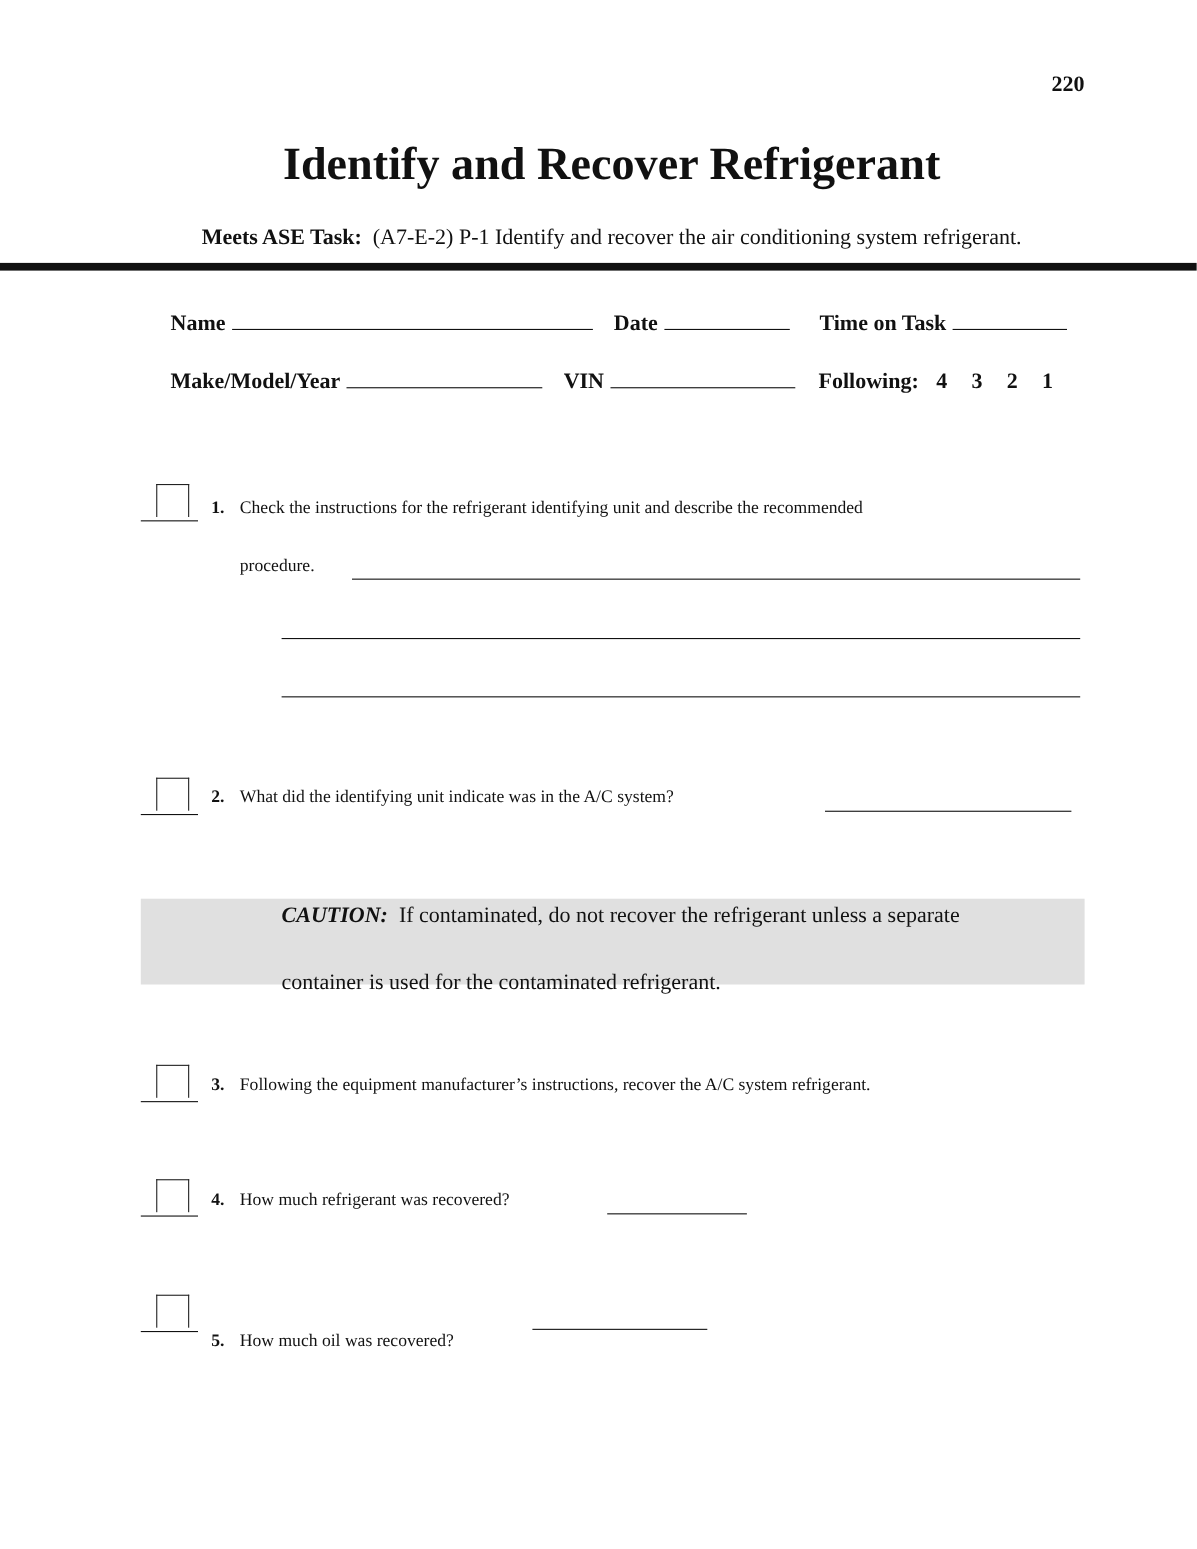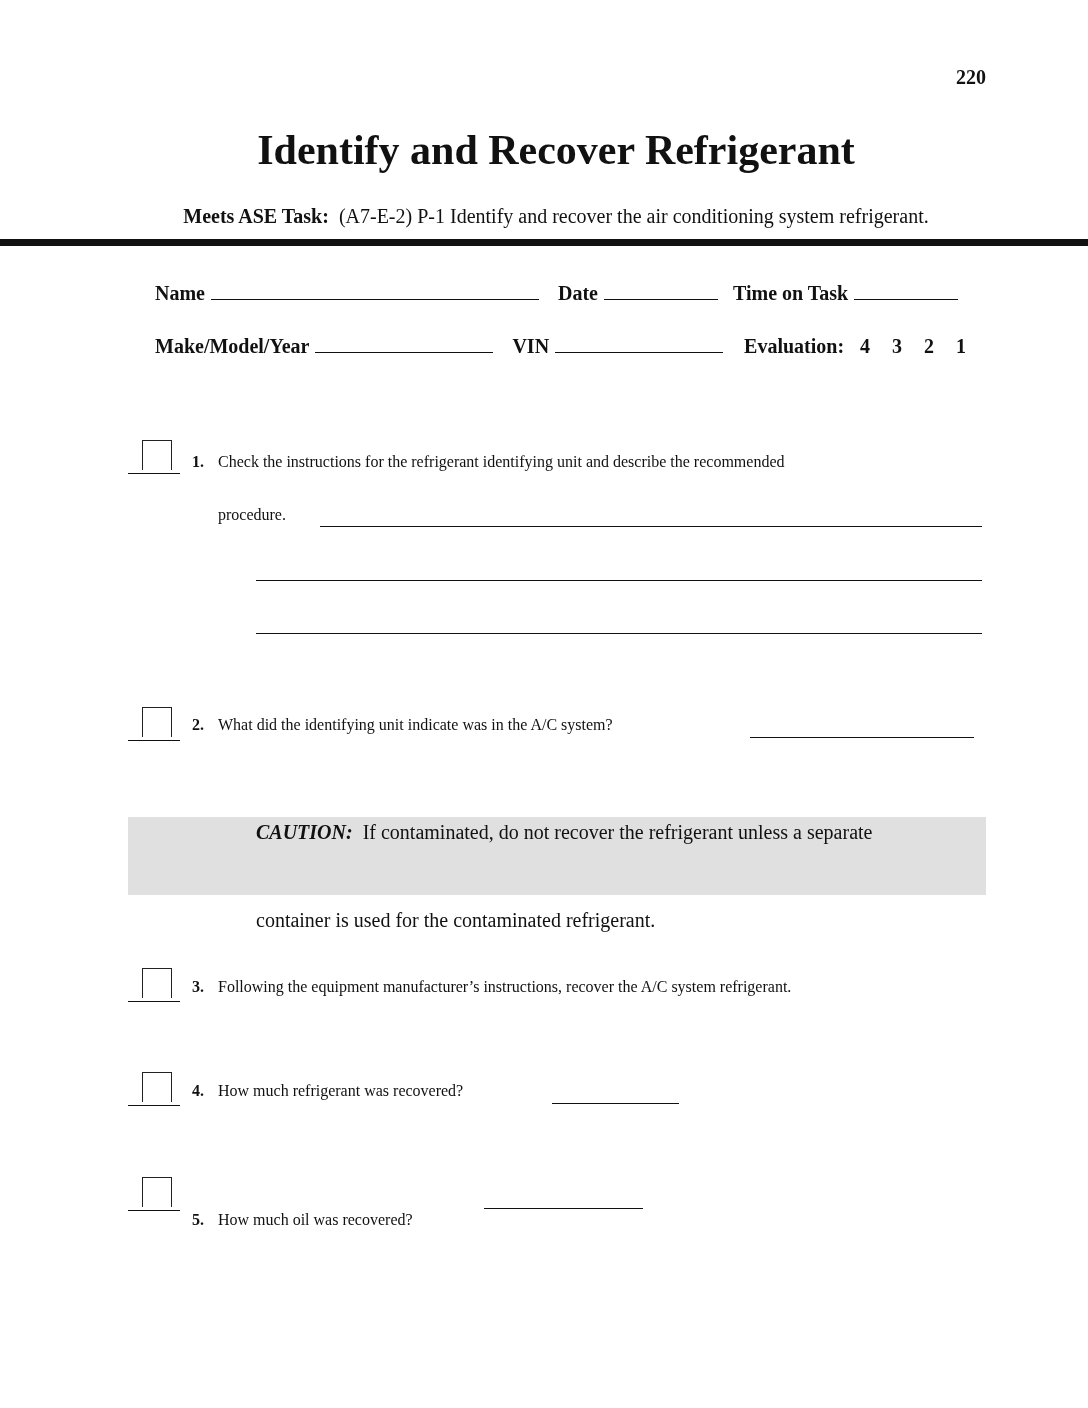--- a/index.html
+++ b/index.html
@@ -32,27 +32,27 @@
 <div class="abs title">Identify and Recover Refrigerant</div>
 <div class="abs ase">
   <b>Meets ASE Task:</b>&nbsp;
   <span>(A7-E-2) P-1  Identify and recover the air conditioning system refrigerant.</span>
 </div>
 <div class="abs rule"></div>
 
 <div class="abs field-row" style="left:128px; top:281px;">
   <b>Name</b><span class="blank" style="width:328px;"></span>
   <b style="margin-left:8px;">Date</b><span class="blank" style="width:114px;"></span>
-  <b style="margin-left:4px;text-align:center;">Time on Task</b><span class="blank" style="width:104px;"></span>
+  <b style="margin-left:16px;text-align:center;">Time on Task</b><span class="blank" style="width:104px;"></span>
 </div>
 
 <div class="abs field-row" style="left:128px; top:334px;">
   <b>Make/Model/Year</b><span class="blank" style="width:178px;"></span>
   <b style="margin-left:8px;margin-top:48px;">VIN</b><span class="blank" style="width:168px;"></span>
-  <b style="margin-left:10px;">Evaluation:</b>
+  <b style="margin-left:10px;">Following:</b>
   <span class="eval-n">4</span><span class="eval-n">3</span><span class="eval-n">2</span><span class="eval-n">1</span>
 </div>
 
 <div class="check" style="left:128px; top:440px;">
   <div class="base"></div>
   <div class="box"></div>
 </div>
 <div class="abs item" style="left:192px; top:453px;">
   <span class="num">1.</span><span>Check the instructions for the refrigerant identifying unit and describe the recommended</span>
 </div>
@@ -68,21 +68,21 @@
 <div class="abs item" style="left:192px; top:716px;">
   <span class="num">2.</span><span>What did the identifying unit indicate was in the A/C system?</span>
 </div>
 <div class="line" style="left:750px; top:737px; width:224px;"></div>
 
 <div class="caution"></div>
 <div class="abs caution-text" style="left:256px; top:821px;">
   <i>CAUTION:</i>&nbsp;
   <span>If contaminated, do not recover the refrigerant unless a separate</span>
 </div>
-<div class="abs caution-text" style="left:256px; top:909px;">container is used for the contaminated refrigerant.</div>
+<div class="abs caution-text" style="left:256px; top:882px;">container is used for the contaminated refrigerant.</div>
 
 <div class="check" style="left:128px; top:968px;">
   <div class="base"></div>
   <div class="box"></div>
 </div>
 <div class="abs item" style="left:192px; top:978px;">
   <span class="num">3.</span><span>Following the equipment manufacturer’s instructions, recover the A/C system refrigerant.</span>
 </div>
 
 <div class="check" style="left:128px; top:1072px;">

